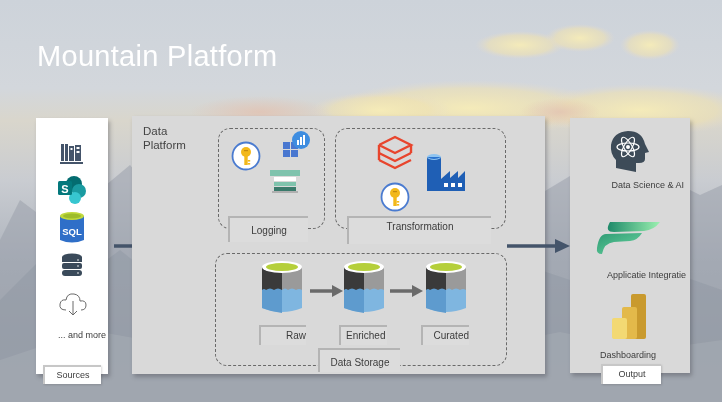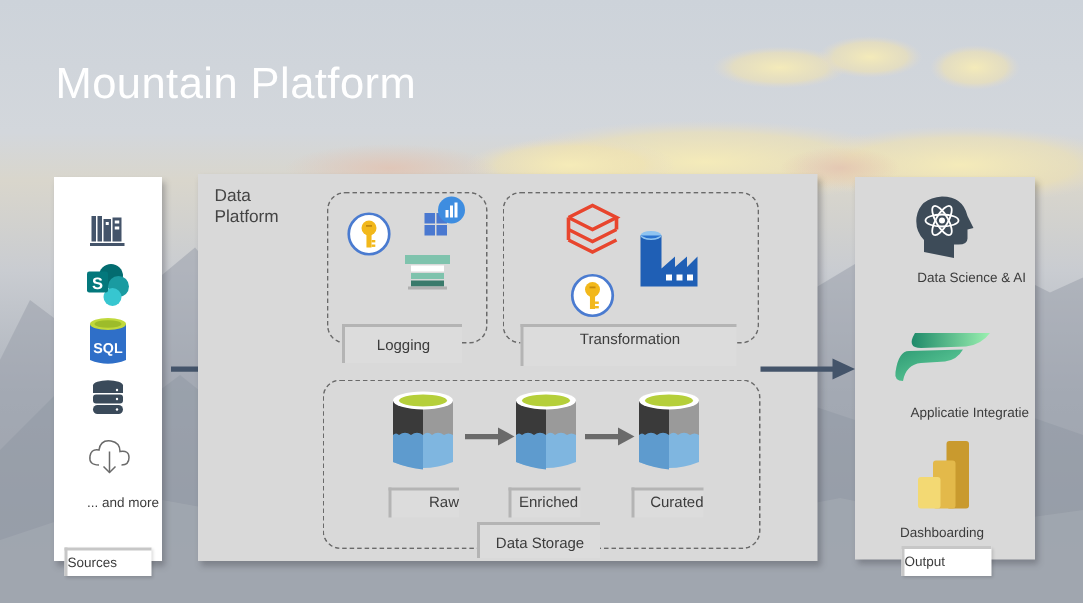--- a/index.html
+++ b/index.html
@@ -19,21 +19,21 @@
     letter-spacing: 0.3px;
   }
 
   .panel { position: absolute; box-shadow: 2px 3px 4px rgba(60,60,70,0.35); }
   .sources { left: 36px; top: 118px; width: 72px; height: 256px; background: #ffffff; }
   .platform { left: 132px; top: 116px; width: 413px; height: 258px; background: #d9d9d9; }
   .output { left: 570px; top: 118px; width: 120px; height: 255px; background: #d9d9d9; }
 
   .tab-label {
     position: absolute; background: #ffffff; color: #3c3c3c;
-    font-size: 9px; text-align: left;
+    font-size: 9px; text-align: center;
     border-top: 2px solid #c7c7c7; border-left: 2px solid #c7c7c7;
     box-shadow: 1px 1px 2px rgba(0,0,0,0.15);
     font-family: "Liberation Sans", sans-serif;
   }
   .tab-grey {
     position: absolute; background: #dcdcdc; color: #3c3c3c;
     font-size: 10px; text-align: center;
     border-top: 2px solid #b4b4b4; border-left: 2px solid #b4b4b4;
     font-family: "Liberation Sans", sans-serif;
     line-height: 11px;

